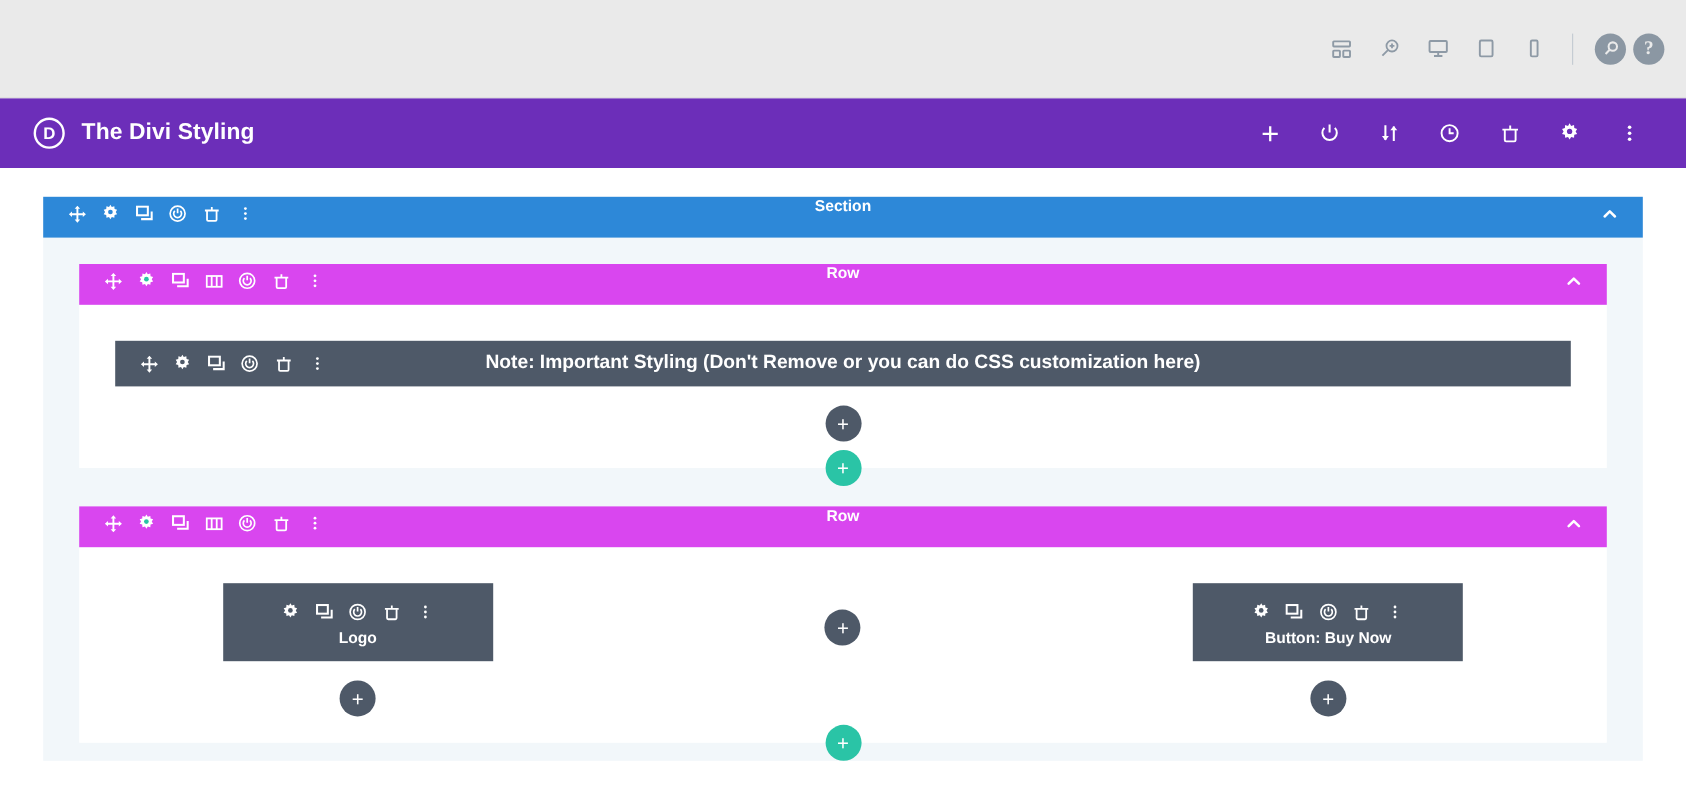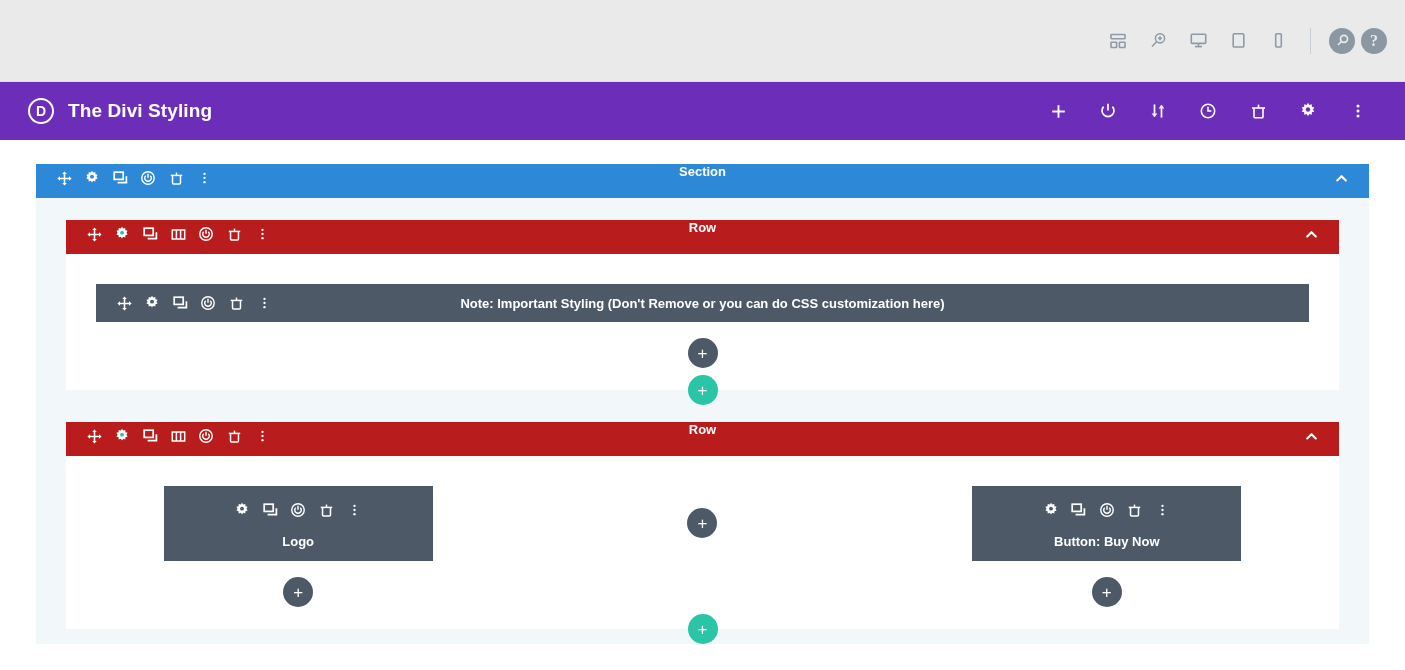--- a/index.html
+++ b/index.html
@@ -125,21 +125,21 @@
   }
   .bar {
     height: 34px;
     display: flex;
     align-items: flex-start;
     padding: 0 14px;
     box-sizing: border-box;
     position: relative;
   }
   .bar-section { background: #2d88d8; }
-  .bar-row { background: #b91c1c; }
+  .bar-row { background: #d946ef; }
   .bar-icons {
     display: flex;
     align-items: center;
     gap: 0px;
     z-index: 2;
   }
   .bar-icon {
     width: 28px;
     height: 28px;
     display: flex;
@@ -204,45 +204,45 @@
     align-items: center;
     justify-content: center;
     color: #ffffff;
   }
   .module-label {
     position: absolute;
     left: 0;
     right: 0;
     text-align: center;
     color: #ffffff;
-    font-size: 13px;
+    font-size: 16px;
     font-weight: bold;
     pointer-events: none;
   }
 
   
   .cols {
     display: flex;
     align-items: flex-start;
   }
   .col {
     flex: 1 1 0;
     display: flex;
     flex-direction: column;
     align-items: center;
   }
   .col-module {
     background: #4e5968;
-    width: 269px;
+    width: 225px;
     padding: 10px 0 12px 0;
     box-sizing: border-box;
     display: flex;
     flex-direction: column;
     align-items: center;
-    gap: 10px;
+    gap: 0;
   }
   .col-module-icons {
     display: flex;
     align-items: center;
     justify-content: center;
   }
   .col-module-label {
     color: #ffffff;
     font-size: 13px;
     font-weight: bold;

